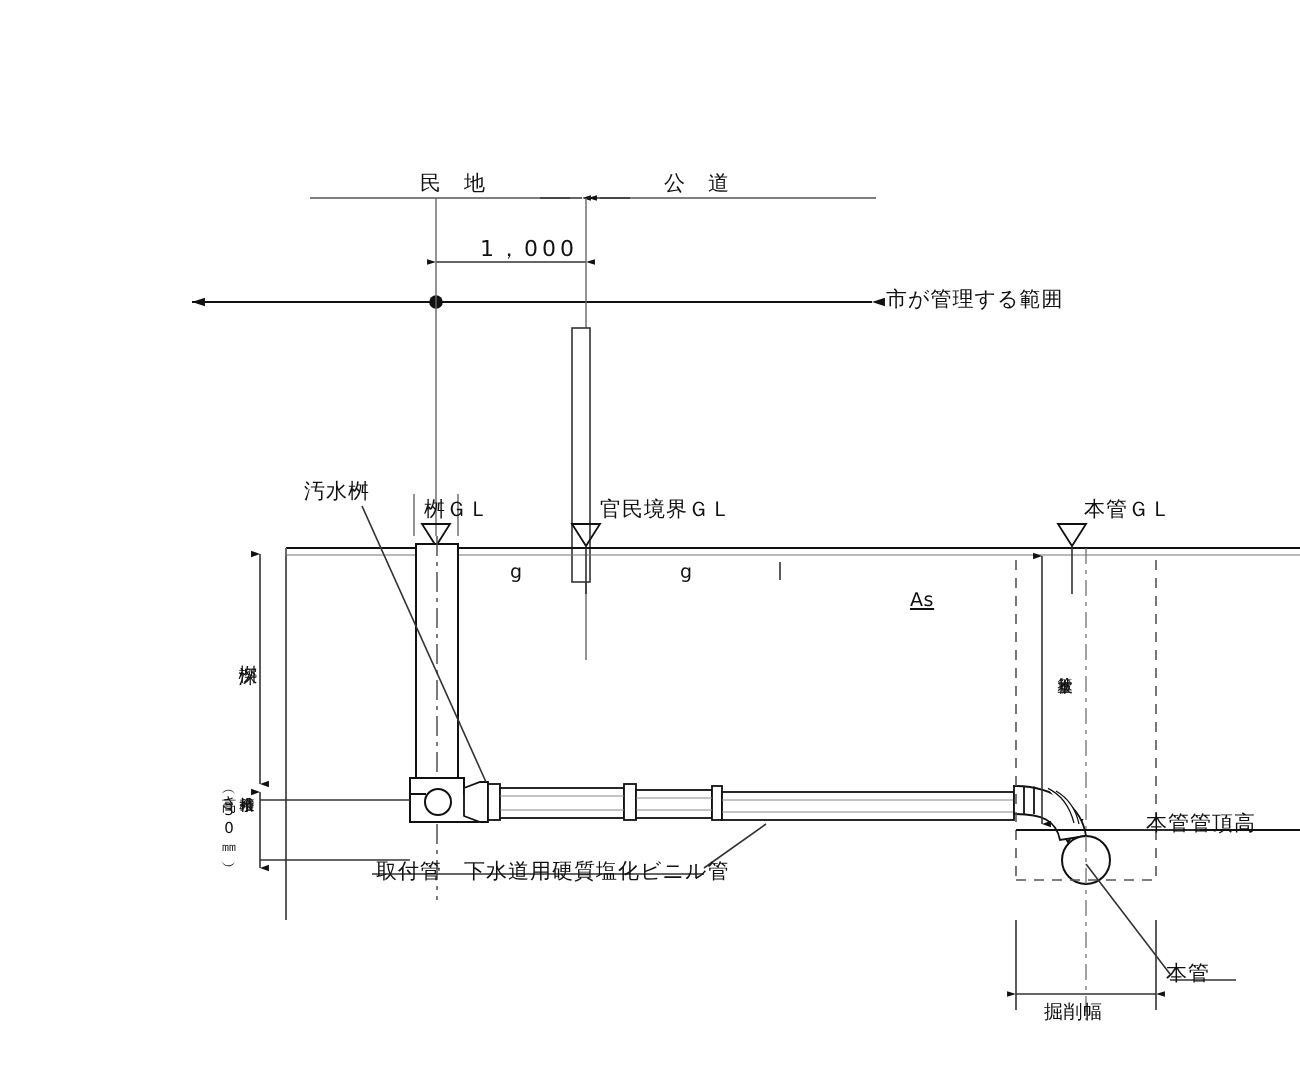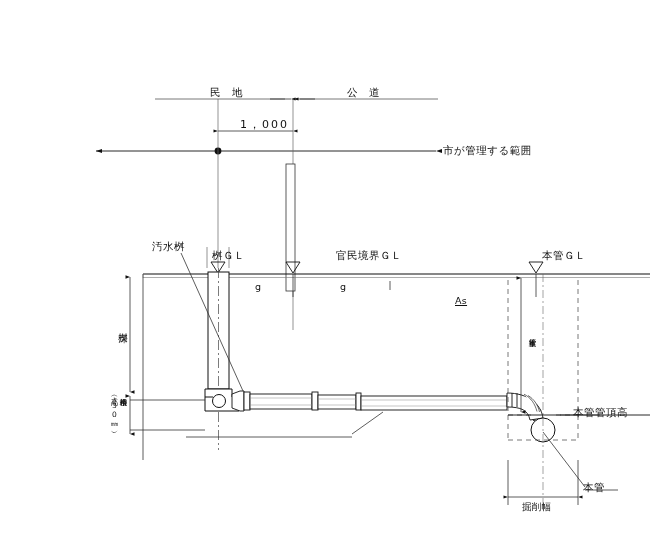--- a/index.html
+++ b/index.html
@@ -226,48 +226,49 @@
       <line x1="560" y1="415" x2="600" y2="415"></line>
     </g>
 
     <g stroke="#777" stroke-width="0.6" fill="none">
       <line x1="143" y1="274" x2="143" y2="278"></line>
     </g>
   </svg>
 
   <div class="lbl" style="left:210px; top:86px;">民　地</div>
 
-  <div class="lbl" style="left:347px; top:86px;text-align:right;">公　道</div>
+  <div class="lbl" style="left:332px; top:86px;text-align:right;">公　道</div>
 
   <div class="lbl dim" style="left:240px; top:118px;">1，000</div>
 
 
   <div class="lbl" style="left:443px; top:144px;">市が管理する範囲</div>
 
   <div class="lbl" style="left:152px; top:240px;">汚水桝</div>
 
   <div class="lbl" style="left:212px; top:249px;">桝ＧＬ</div>
 
-  <div class="lbl" style="left:300px; top:249px;margin-left:36px;">官民境界ＧＬ</div>
+  <div class="lbl" style="left:300px; top:249px;">官民境界ＧＬ</div>
 
   <div class="lbl" style="left:542px; top:249px;">本管ＧＬ</div>
 
   <div class="lbl small" style="left:255px; top:280px;">g</div>
 
   <div class="lbl small" style="left:340px; top:280px;">g</div>
 
   <div class="lbl small" style="left:455px; top:294px;text-decoration:underline;">As</div>
 
   <div class="vert" style="left:118px; top:325px;">桝深</div>
 
   <div class="vert tiny multiline" style="left:110px; top:392px; height:62px;">堆積余裕
 （高さ30㎜）</div>
 
   <div class="vert tiny" style="left:528px; top:333px;">本管土被り</div>
 
+  <div class="lbl" style="left:188px; top:430px;">取付管　下水道用硬質塩化ビニル管</div>
 
   <div class="lbl" style="left:573px; top:406px;text-align:right;">本管管頂高</div>
 
   <div class="lbl" style="left:583px; top:481px;">本管</div>
 
   <div class="lbl small" style="left:522px; top:500px;">掘削幅</div>
 
 </div>
 
 </body></html>

